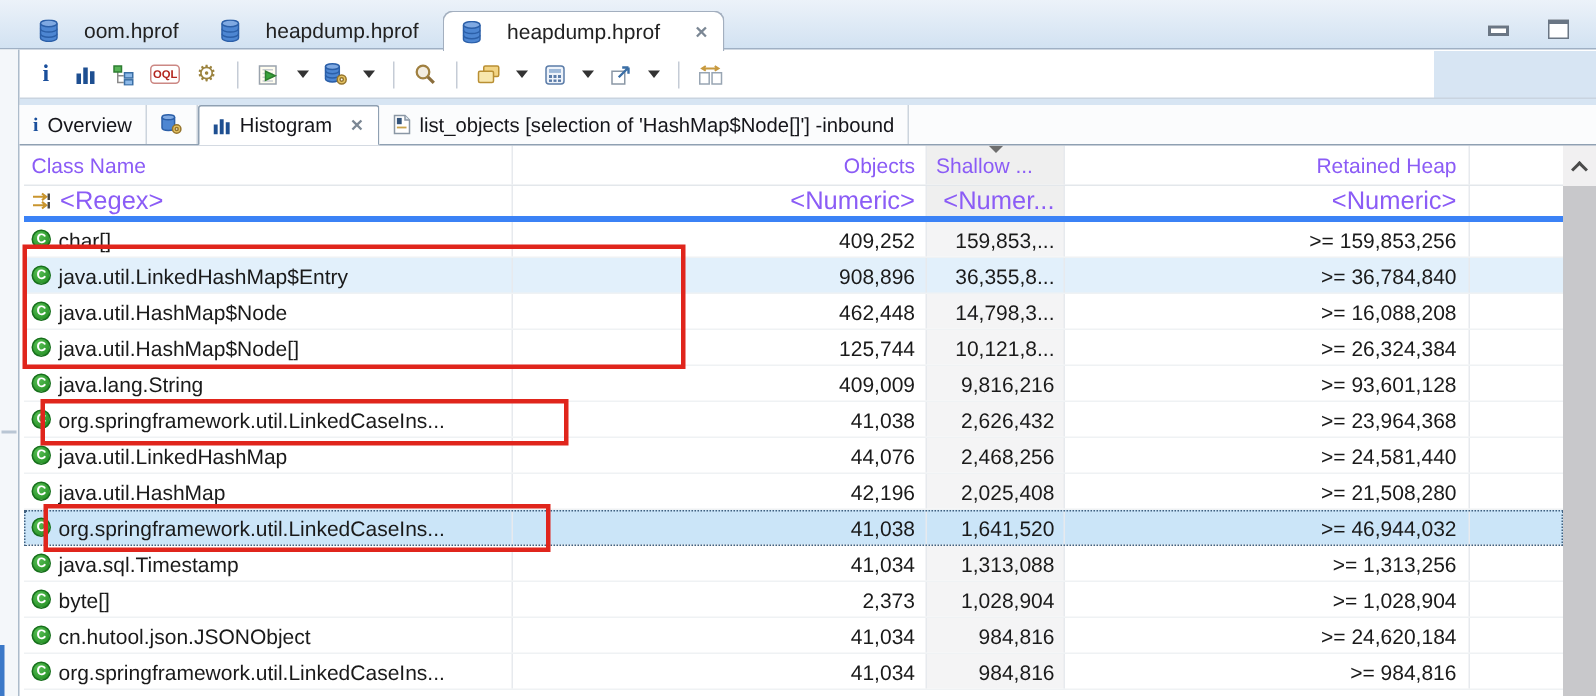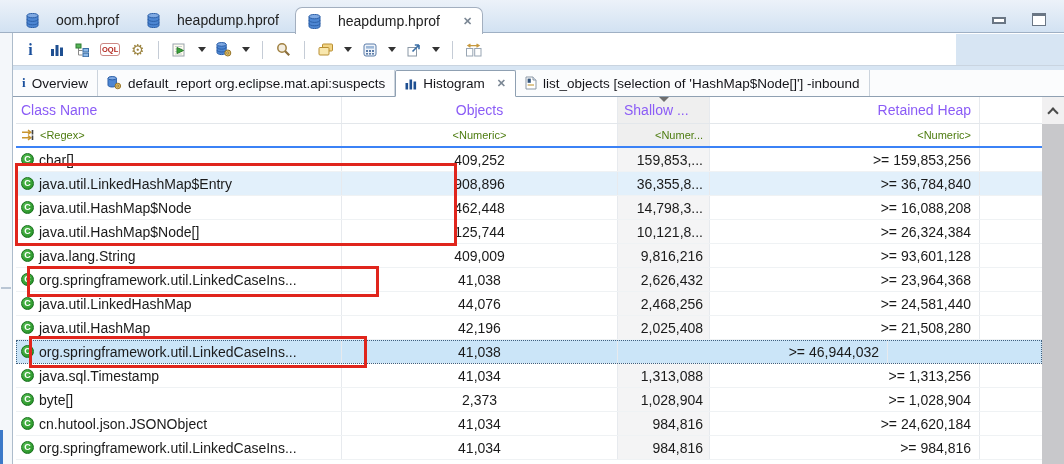--- a/index.html
+++ b/index.html
@@ -47,32 +47,32 @@
   .vtab { display:flex; align-items:center; gap:6px; padding:0 9px; font-size:13.5px; color:#15151a;
           border-right:1px solid #ccd4dd; height:26px; white-space:nowrap; }
   .vtab.active { background:#fff; border:1px solid #8fa0b2; border-bottom:1px solid #fff; height:27px;
                  border-radius:2px 2px 0 0; }
 
   
   .table { position:absolute; left:16px; top:97px; width:1026px; height:367px; background:#fff; font-size:14px; }
   .trow { display:flex; width:1026px; }
   .cell { overflow:hidden; white-space:nowrap; display:flex; align-items:center; }
   .c-class    { width:326px; padding:0 4px 0 5px; border-right:1px solid #e7eaee; gap:5px; }
-  .c-objects  { width:276px; padding:0 7px; border-right:1px solid #e7eaee; justify-content:center; }
+  .c-objects  { width:276px; padding:0 7px; border-right:1px solid #e7eaee; justify-content:flex-end; }
   .c-shallow  { width:92px;  padding:0 6px; border-right:1px solid #e7eaee; justify-content:flex-end; }
   .c-retained { width:270px; padding:0 8px; border-right:1px solid #e7eaee; justify-content:flex-end; }
   .c-fill     { flex:1; }
 
   .thead { height:27px; border-bottom:1px solid #e3e7eb; }
   .thead .cell { color:#8b5cf6; position:relative; }
   .thead .c-shallow { background:#efefef; justify-content:flex-start;text-align:right; }
   .sort-marker { position:absolute; top:0; left:50%; margin-left:-5px; width:0; height:0;
                  border-left:5px solid transparent; border-right:5px solid transparent;
                  border-top:5px solid #6e6e6e; }
-  .tfilter { height:24px; border-bottom:2px solid #3b82f6; font-size:11px; color:#4d7c0f; }
+  .tfilter { height:24px; border-bottom:4px solid #3b82f6; font-size:17px; color:#8b5cf6; }
   .tfilter .c-shallow { background:#efefef; justify-content:flex-end; }
 
   .row { height:24px; border-bottom:1px solid #eff2f4; }
   .row .c-shallow { background:#f4f4f5; }
   .row.highlight { background:#e2f0fb; }
   .row.highlight .c-shallow { background:transparent; }
   .row.selected { background:#cbe5f8; outline:1px dotted #40607f; outline-offset:-1px; }
   .row.selected .c-shallow { background:transparent; }
 
   .cicon { width:13px; height:13px; min-width:13px; border-radius:50%;
@@ -262,21 +262,20 @@
     </div>
     <div class="vtab">
       <span>
           <svg width="15" height="14">
             <path d="M1 2.2 v7 c0 1 1.9 1.8 4.2 1.8 s4.2 -.8 4.2 -1.8 v-7" fill="#4d86d2" stroke="#2b5fa8"></path>
             <ellipse cx="5.2" cy="2.2" rx="4.2" ry="1.7" fill="#7fa9e2" stroke="#2b5fa8"></ellipse>
             <circle cx="10.8" cy="10" r="2.8" fill="#e5c363" stroke="#96752c"></circle>
             <circle cx="10.8" cy="10" r="1" fill="#fff" stroke="#96752c"></circle>
           </svg>
         </span>
-      <span>default_report  org.eclipse.mat.api:suspects</span>
     </div>
     <div class="vtab active">
       <span>
           <svg width="12" height="12">
             <rect x="0.5" y="5" width="2.6" height="6.5" fill="#1e4f91"></rect>
             <rect x="4.5" y="1.5" width="2.6" height="10" fill="#1e4f91"></rect>
             <rect x="8.5" y="3.5" width="2.6" height="8" fill="#1e4f91"></rect>
           </svg>
         </span>
       <span>Histogram</span>
@@ -414,20 +413,21 @@
       <div class="cell c-shallow">2,025,408</div>
       <div class="cell c-retained">&gt;= 21,508,280</div>
       <div class="cell c-fill"></div>
     </div>
         <div class="trow row selected">
       <div class="cell c-class">
         <span class="cicon">C</span>
         <span class="cname">org.springframework.util.LinkedCaseIns...</span>
       </div>
       <div class="cell c-objects">41,038</div>
+      <div class="cell c-shallow">1,641,520</div>
       <div class="cell c-retained">&gt;= 46,944,032</div>
       <div class="cell c-fill"></div>
     </div>
         <div class="trow row">
       <div class="cell c-class">
         <span class="cicon">C</span>
         <span class="cname">java.sql.Timestamp</span>
       </div>
       <div class="cell c-objects">41,034</div>
       <div class="cell c-shallow">1,313,088</div>

